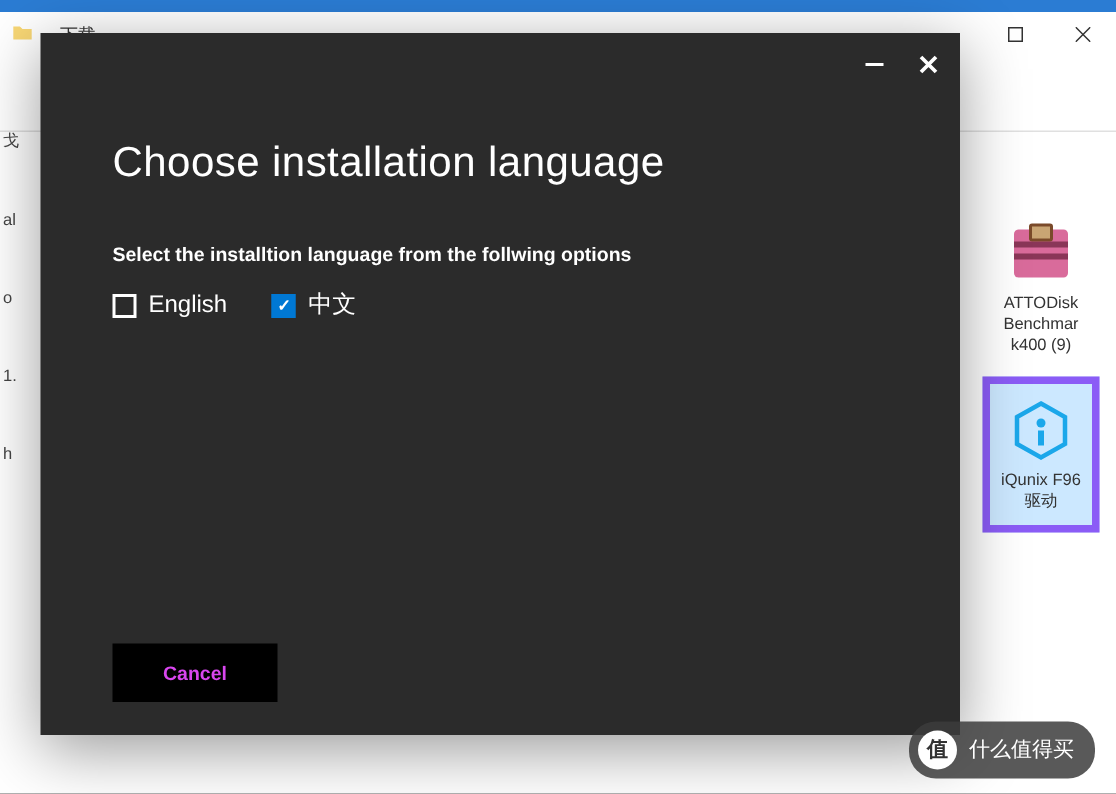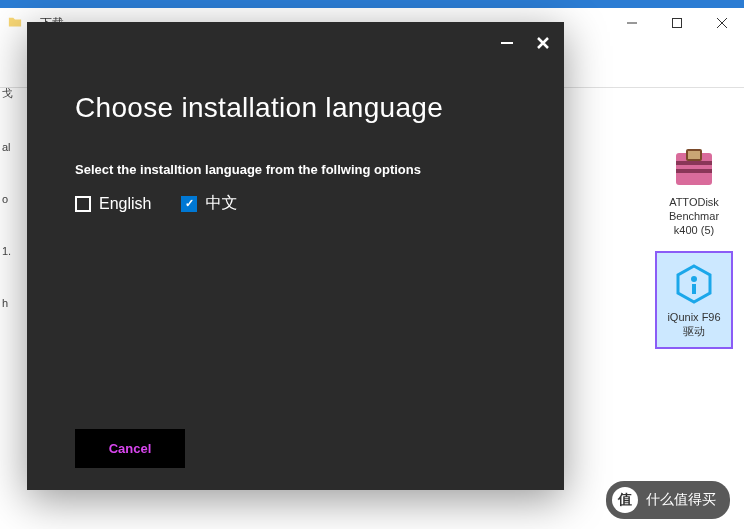--- a/index.html
+++ b/index.html
@@ -84,39 +84,39 @@
       justify-content: center;
     }
     .file-icon .label {
       line-height: 1.25;
       word-break: break-all;
       max-height: 42px;
       overflow: hidden;
     }
     .file-icon.selected {
       background: #cce8ff;
-      border: 2px solid #8b5cf6;
+      border: 5px solid #8b5cf6;
     }
     
     .right-files {
       position: absolute;
       right: 8px;
       top: 130px;
       width: 84px;
       display: flex;
       flex-direction: column;
       gap: 6px;
       align-items: center;
     }
     
     .modal {
       position: absolute;
       top: 22px;
       left: 27px;
-      width: 537px;
+      width: 613px;
       height: 468px;
       background: #2b2b2b;
       color: #fff;
       box-shadow: 0 10px 40px rgba(0,0,0,0.4);
       z-index: 100;
     }
     .modal-controls {
       position: absolute;
       right: 8px;
       top: 8px;
@@ -268,21 +268,21 @@
         <svg width="44" height="44" viewBox="0 0 44 44">
             <rect x="4" y="6" width="36" height="32" rx="3" fill="#d96b9b"></rect>
             <rect x="4" y="14" width="36" height="4" fill="#8a3658"></rect>
             <rect x="4" y="22" width="36" height="4" fill="#8a3658"></rect>
             <rect x="14" y="2" width="16" height="12" rx="2" fill="#7a4a2a"></rect>
             <rect x="16" y="4" width="12" height="8" fill="#c9a574"></rect>
           </svg>
       </div>
       <div class="label" style="white-space:pre-line">ATTODisk
 Benchmar
-k400 (5)</div>
+k400 (9)</div>
     </div>
     <div class="file-icon selected">
       <div class="ico">
         <svg width="44" height="44" viewBox="0 0 44 44">
             <polygon points="22,4 38,13 38,31 22,40 6,31 6,13" fill="none" stroke="#1ba7ea" stroke-width="3"></polygon>
             <circle cx="22" cy="17" r="3" fill="#1ba7ea"></circle>
             <rect x="20" y="22" width="4" height="10" fill="#1ba7ea"></rect>
           </svg>
       </div>
       <div class="label" style="white-space:pre-line">iQunix F96

